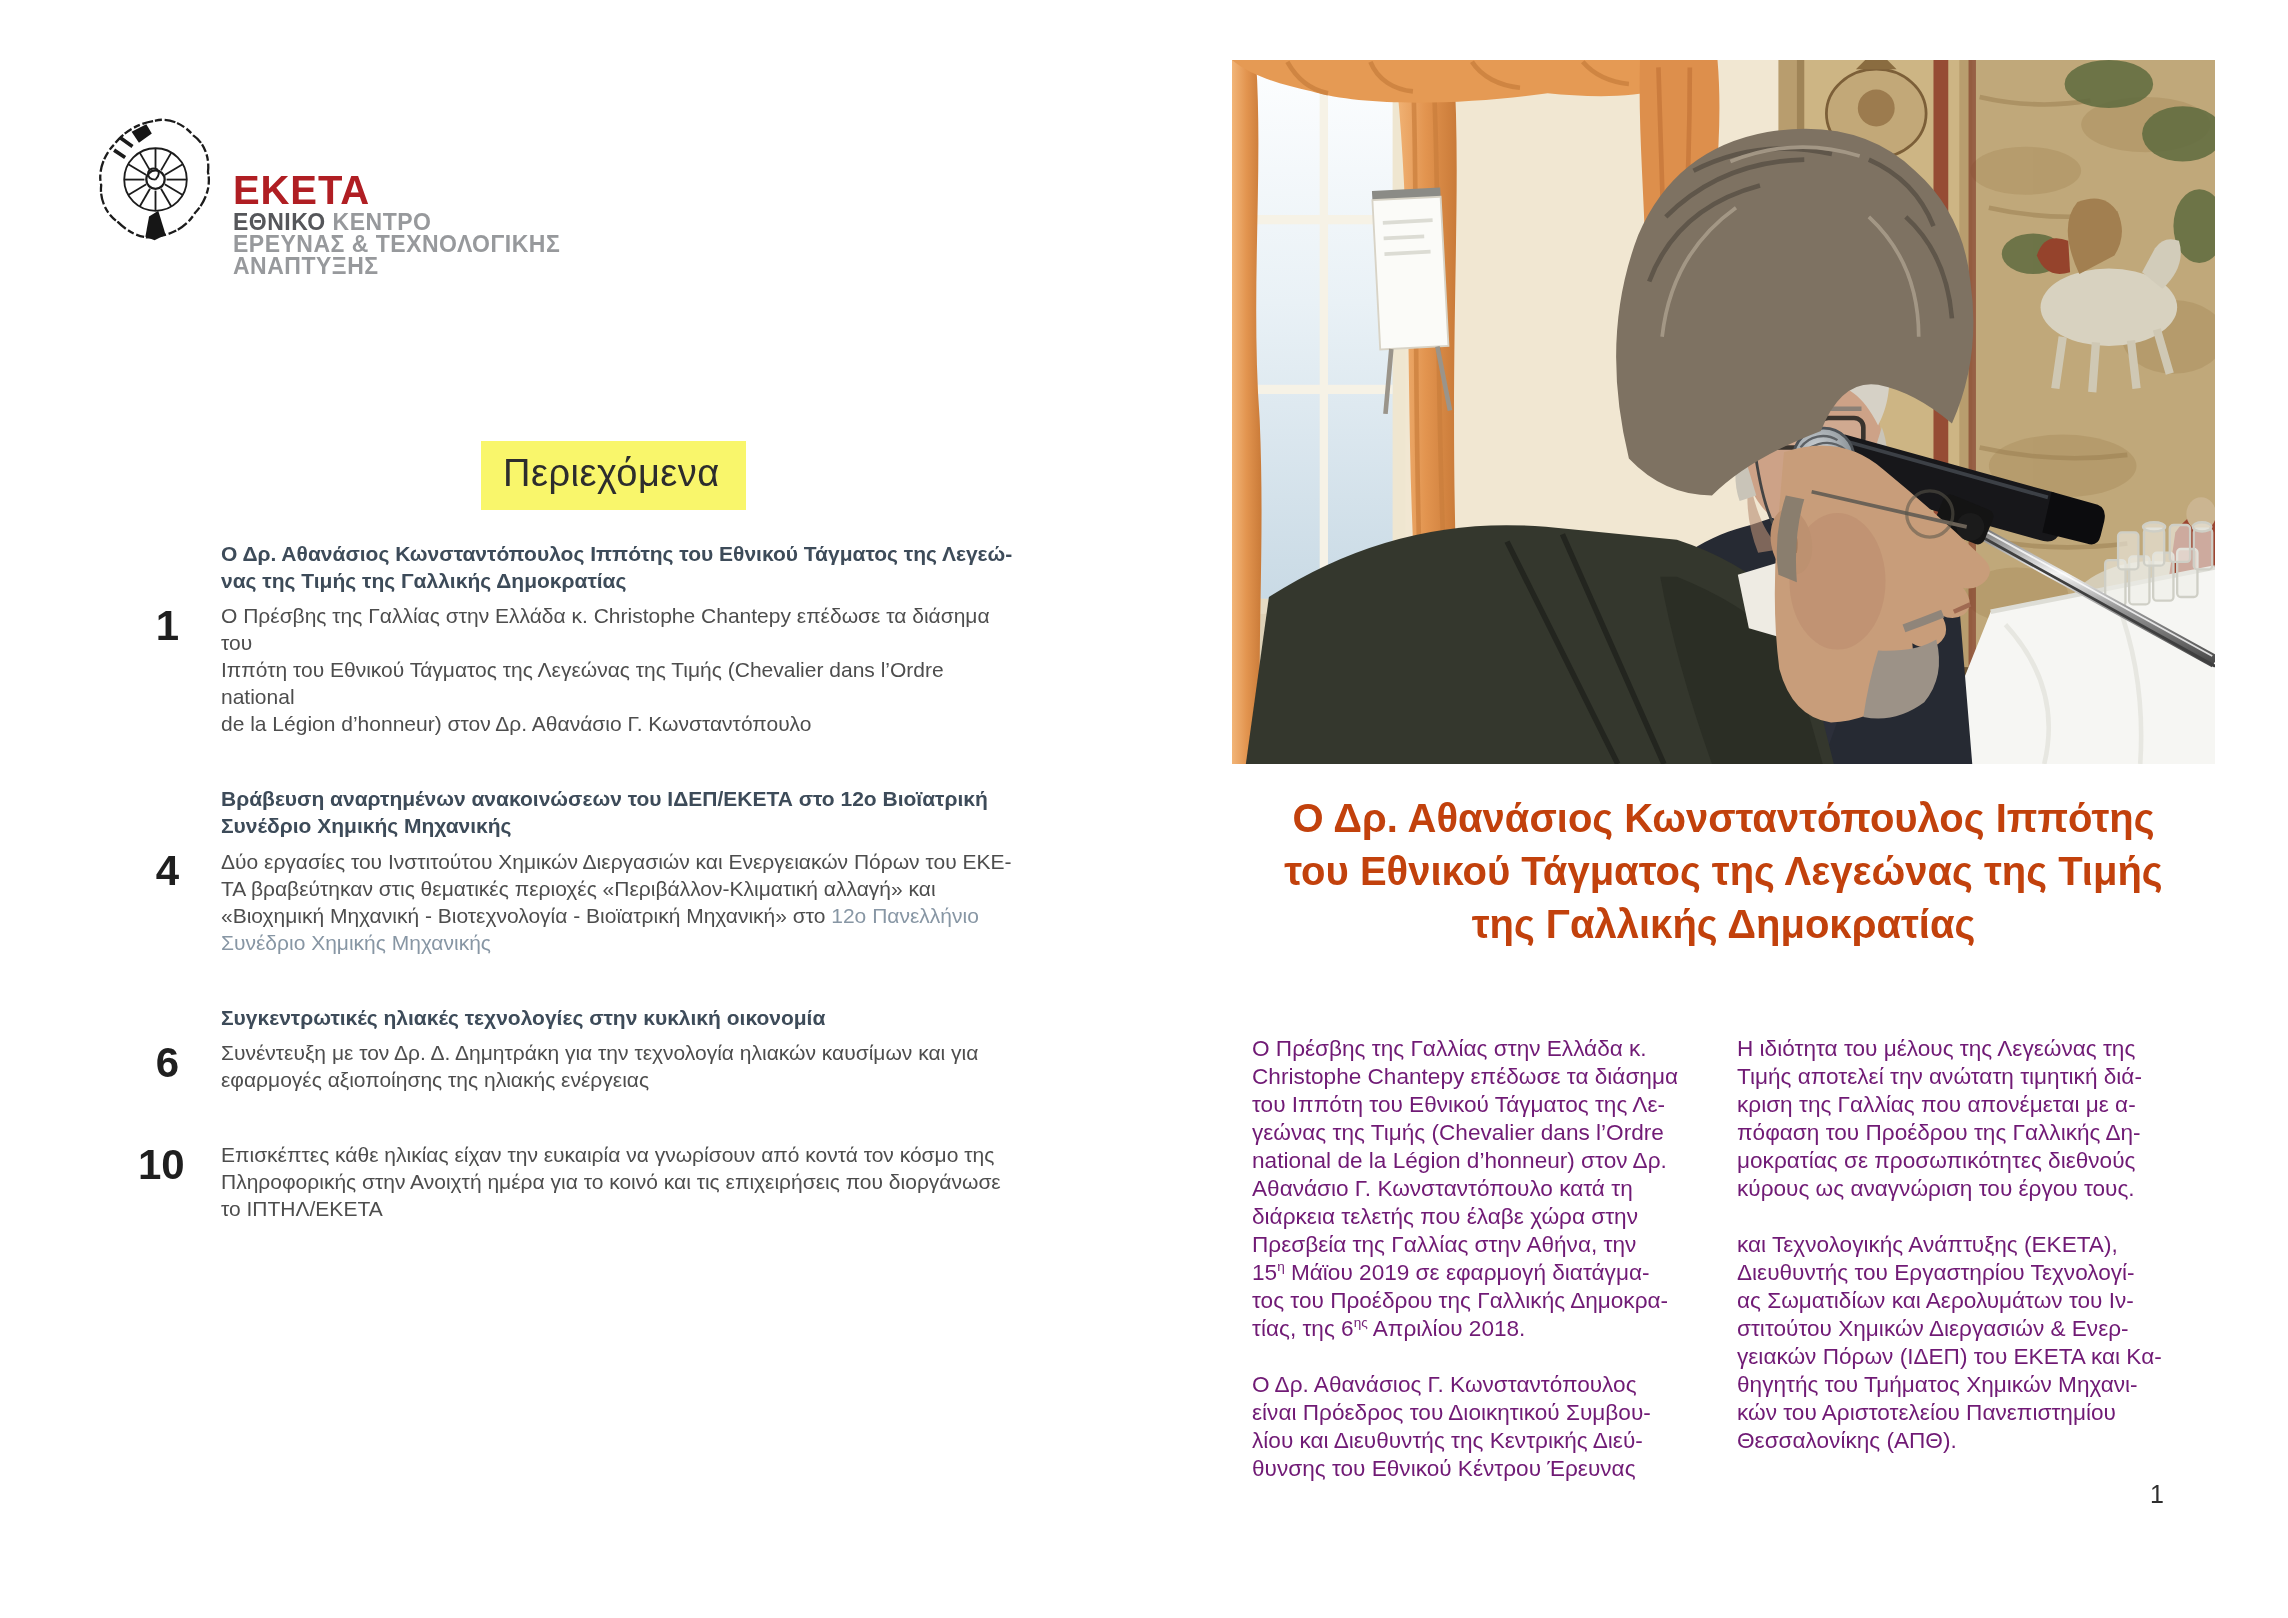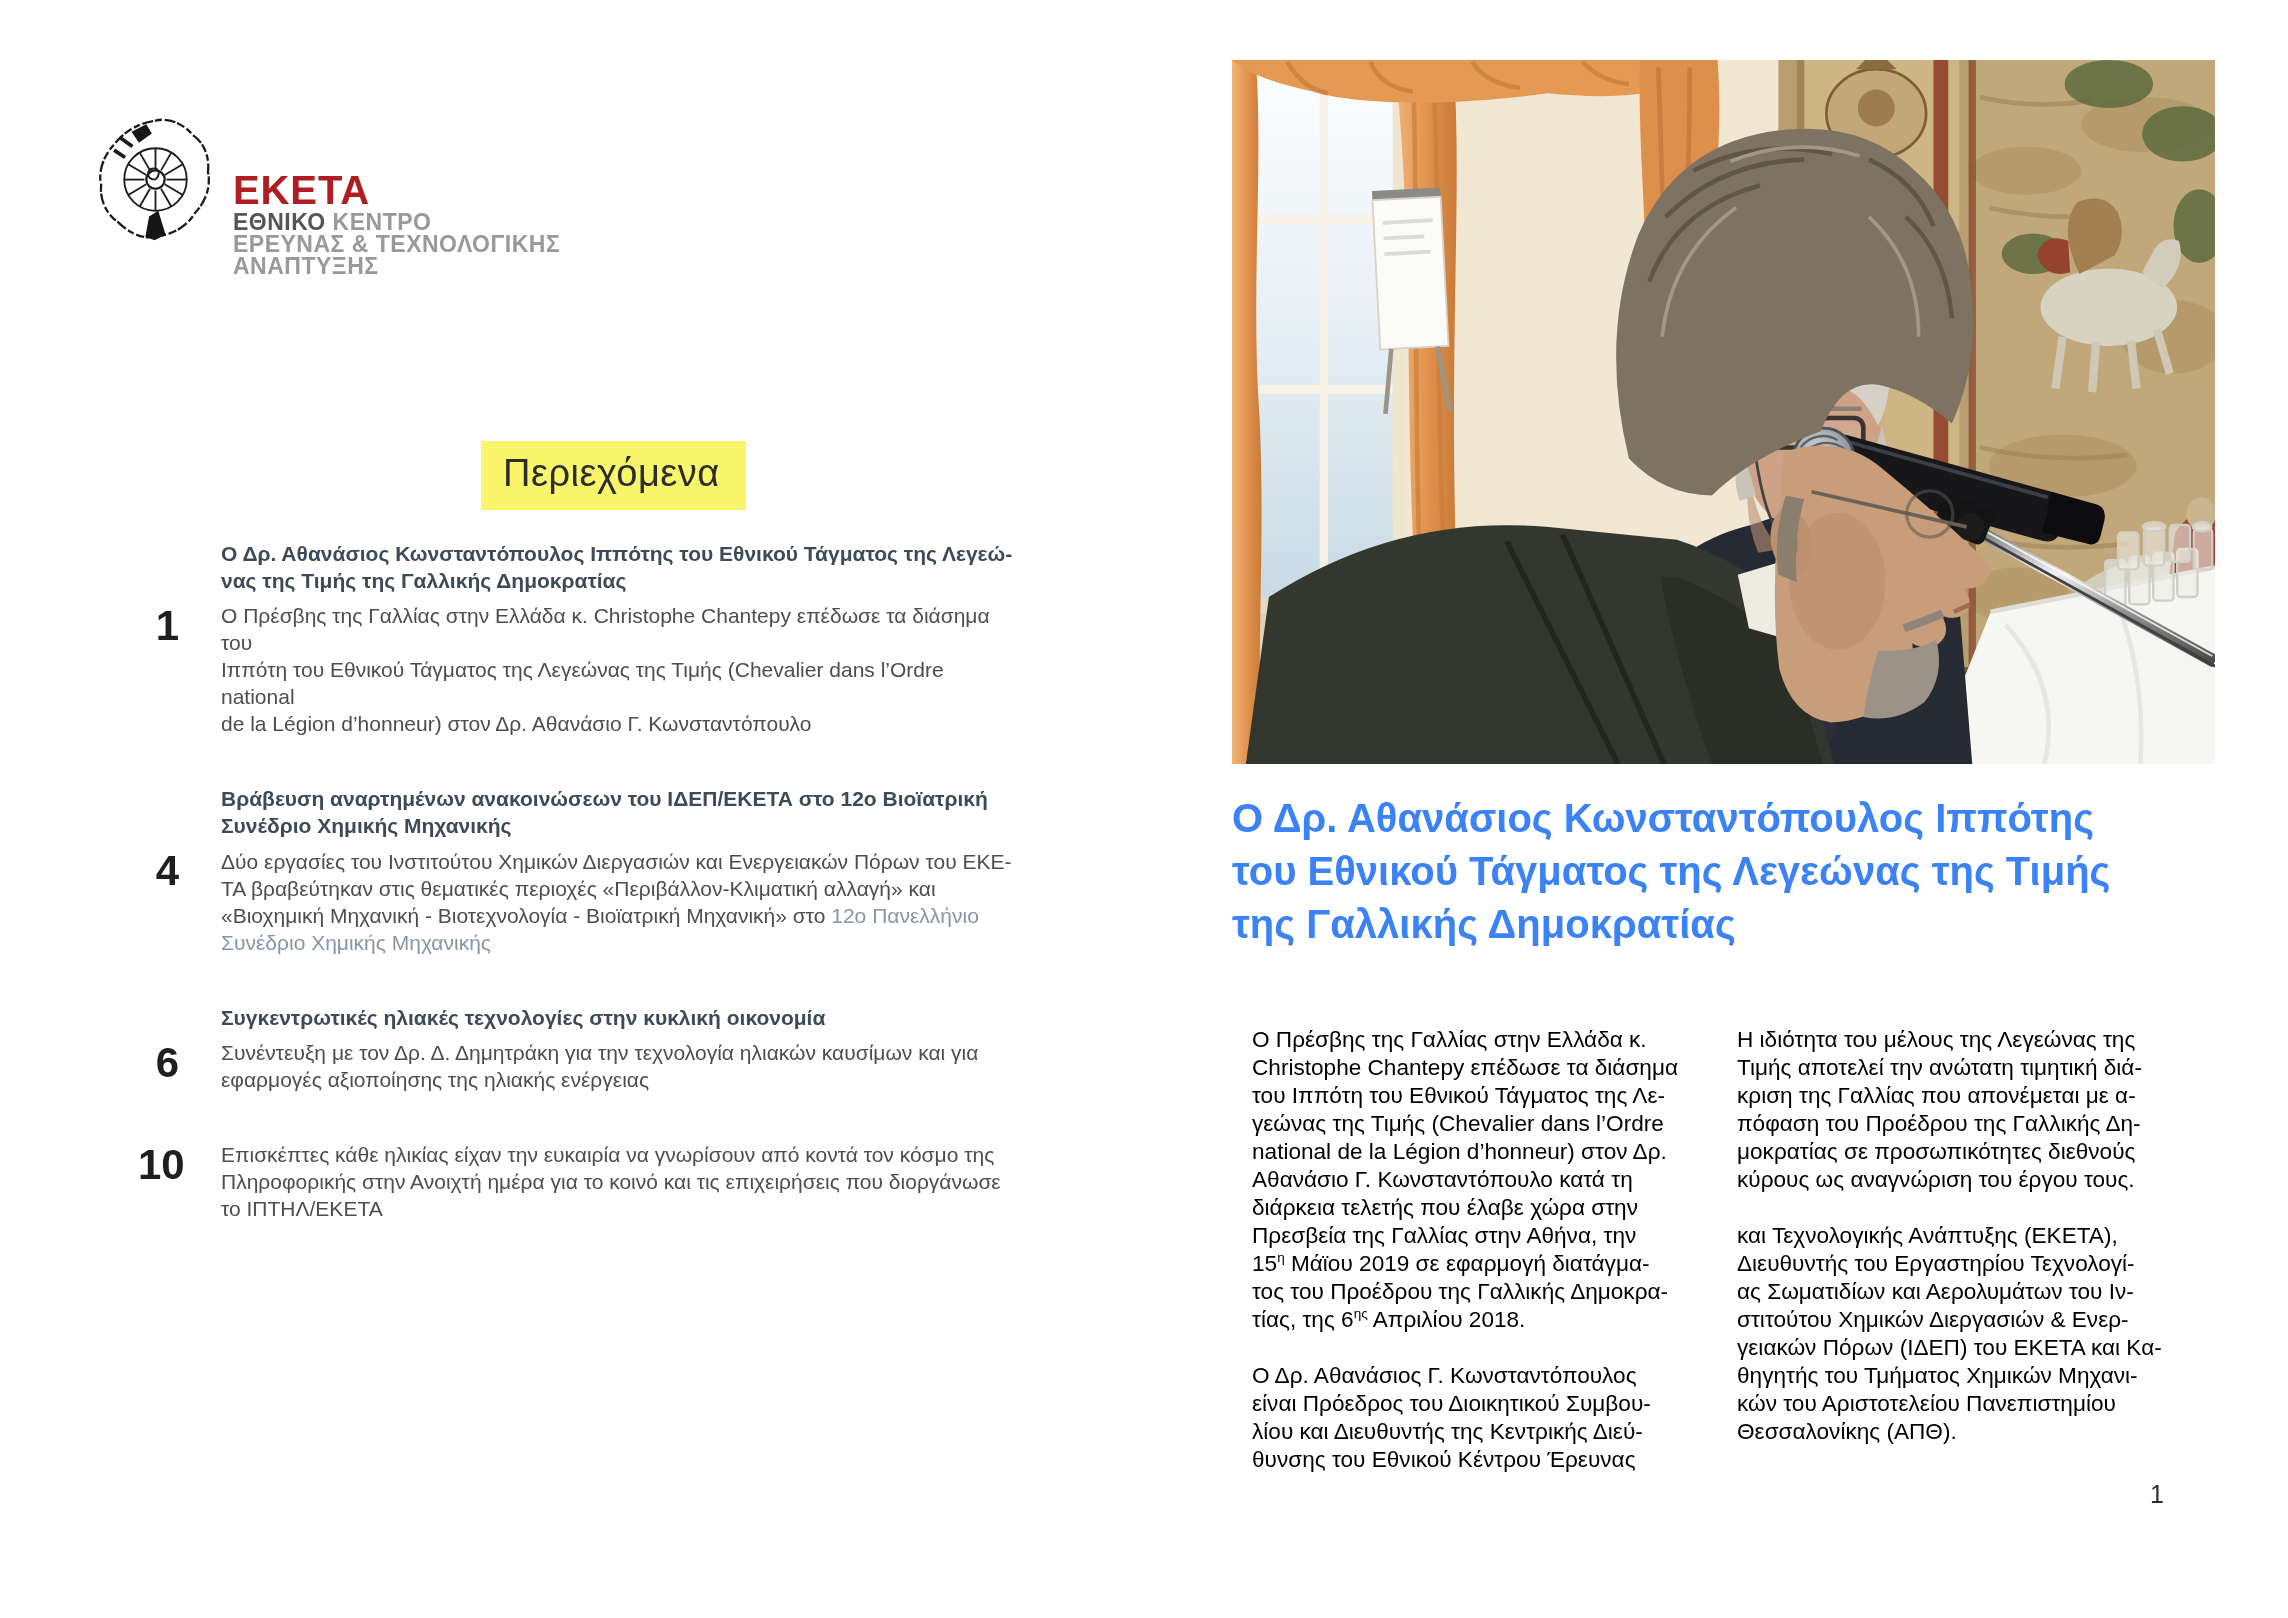--- a/index.html
+++ b/index.html
@@ -33,27 +33,27 @@
   }
   .toc-body{
     flex:1;font-size:21px;color:#4d4d4d;line-height:27px;white-space:pre-line;
   }
   .toc-link{cursor:pointer;}
 
   
   #photo{left:1232px;top:60px;width:983px;height:704px;overflow:hidden;}
   #photo svg{display:block;width:100%;height:100%;}
   #headline{
-    left:1232px;top:792px;width:983px;text-align:left;
-    font-size:40px;font-weight:700;color:#3b82f6;line-height:53px;white-space:pre-line;
+    left:1232px;top:792px;width:983px;text-align:center;
+    font-size:40px;font-weight:700;color:#c2410c;line-height:53px;white-space:pre-line;
   }
   #article{left:1252px;top:1026px;width:951px;display:flex;gap:20px;}
   .col{width:465px;}
   .col p{
-    margin:0 0 28px 0;font-size:22.6px;color:#000000;line-height:28px;white-space:pre-line;
+    margin:9px 0 28px 0;font-size:22.6px;color:#701a75;line-height:28px;white-space:pre-line;
   }
   sup{font-size:60%;vertical-align:super;line-height:0;}
   #page-num{left:2150px;top:1480px;font-size:25px;color:#2e2e2e;}
 </style>
 </head>
 <body>
 
 <div class="abs" id="logo-emblem">
   <svg viewBox="0 0 138 146" width="127" height="135">
     <g fill="none" stroke="#1c1c1c" stroke-width="2">

